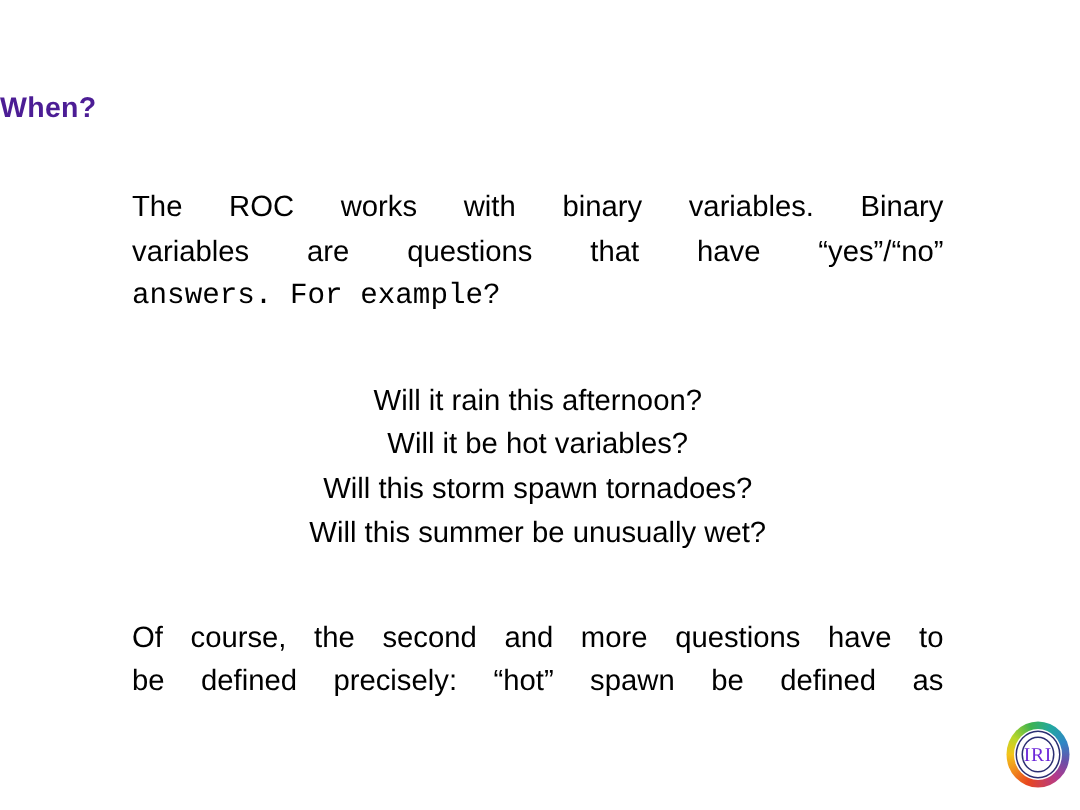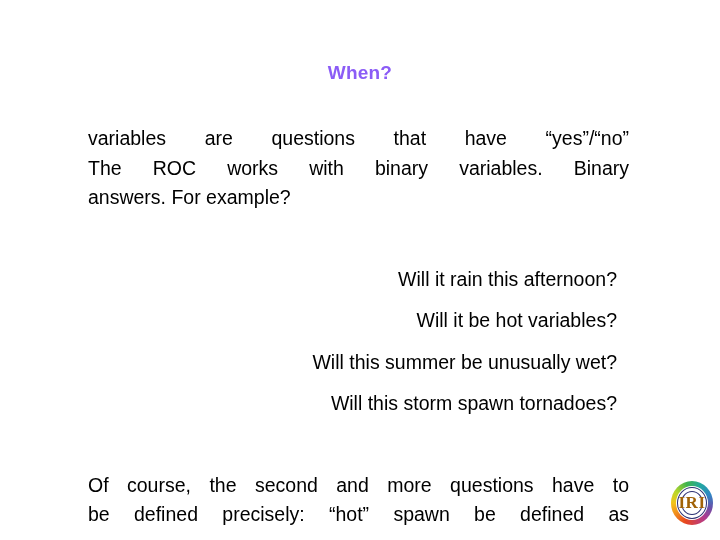--- a/index.html
+++ b/index.html
@@ -17,24 +17,24 @@
     background: #ffffff;
     overflow: hidden;
   }
 
   
   .slide-title {
     position: absolute;
     left: 0;
     top: 62px;
     width: 720px;
-    text-align: center;
+    text-align: left;
     font-size: 19px;
     font-weight: bold;
-    color: #8b5cf6;
+    color: #4c1d95;
     letter-spacing: 0.2px;
   }
 
   
   .body-col {
     position: absolute;
     left: 88px;
     top: 124px;
     width: 541px;
     color: #000000;
@@ -48,36 +48,37 @@
     text-justify: inter-word;
   }
   .para-justified > span.line {
     display: block;
     text-align: justify;
     text-align-last: justify;
     white-space: nowrap;
   }
   .para-justified > span.line.last {
     text-align-last: left;
+    font-family: Liberation Mono, monospace;
   }
 
   .block-gap {
     height: 40px;
   }
 
   .q-list {
     margin: 0;
     padding: 0;
     list-style: none;
   }
   .q-list li {
-    margin: 12px;
+    margin: 0;
     padding: 0;
     white-space: nowrap;
-    text-align: right;
+    text-align: center;
   }
 
   
   .logo {
     position: absolute;
     left: 670px;
     top: 478px;
     width: 44px;
     height: 50px;
   }
@@ -134,49 +135,49 @@
   .logo-text {
     position: absolute;
     left: 0;
     top: 0;
     width: 44px;
     height: 50px;
     display: flex;
     align-items: center;
     justify-content: center;
     font-family: "Liberation Serif", serif;
-    font-weight: bold;
-    font-size: 17px;
-    color: #a16207;
+    font-weight: normal;
+    font-size: 13px;
+    color: #6d28d9;
     letter-spacing: 0.5px;
     text-shadow: 0 0 1px #ffffff;
   }
 </style>
 </head>
 <body>
 
 <div class="slide">
 
   <div class="slide-title">When?</div>
 
   <div class="body-col">
 
     <div class="para para-justified">
+      <span class="line">The ROC works with binary variables. Binary</span>
       <span class="line">variables are questions that have “yes”/“no”</span>
-      <span class="line">The ROC works with binary variables. Binary</span>
       <span class="line last">answers. For example?</span>
     </div>
 
     <div class="block-gap"></div>
 
     <ul class="q-list">
       <li>Will it rain this afternoon?</li>
       <li>Will it be hot variables?</li>
+      <li>Will this storm spawn tornadoes?</li>
       <li>Will this summer be unusually wet?</li>
-      <li>Will this storm spawn tornadoes?</li>
     </ul>
 
     <div class="block-gap"></div>
 
     <div class="para para-justified">
       <span class="line">Of course, the second and more questions have to</span>
       <span class="line">be defined precisely: “hot” spawn be defined as</span>
     </div>
 
   </div>

